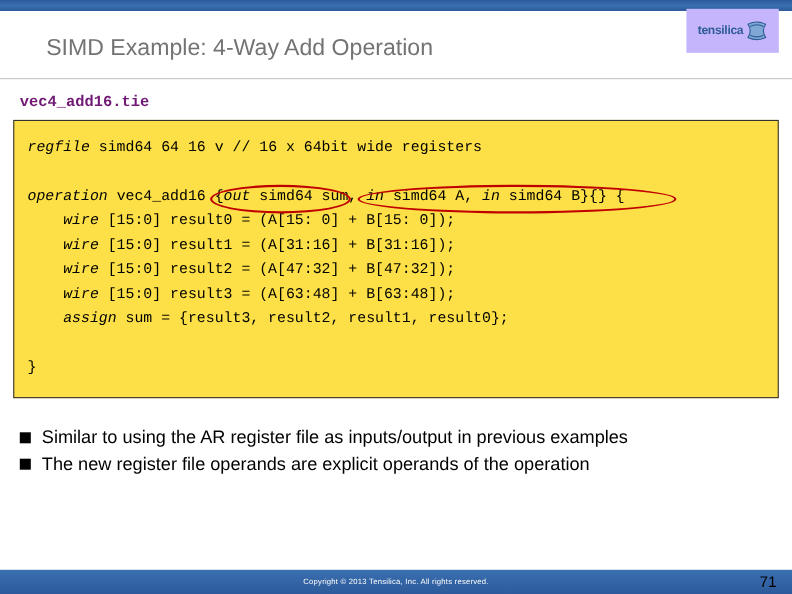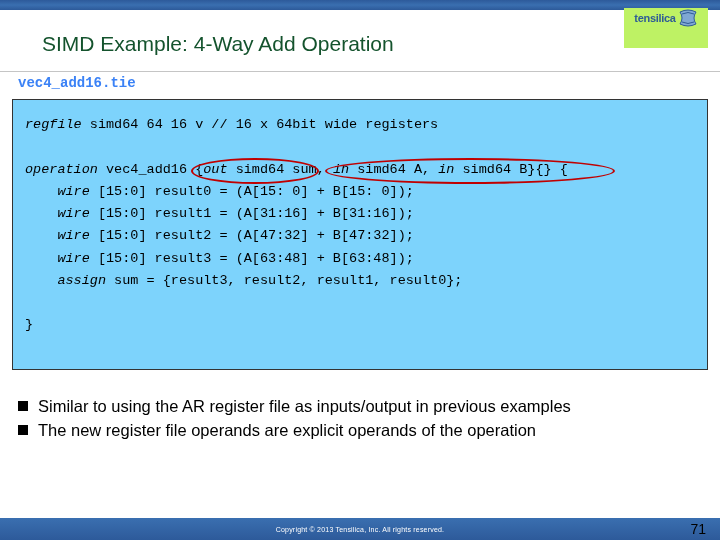--- a/index.html
+++ b/index.html
@@ -19,32 +19,32 @@
   .header-area {
     position: relative;
     height: 62px;
     border-bottom: 1px solid #c5c5c5;
   }
   .title {
     position: absolute;
     left: 42px;
     top: 22px;
     font-size: 21px;
-    color: #14532d;
+    color: #737373;
     font-weight: normal;
   }
   .logo {
     position: absolute;
     right: 12px;
     top: -2px;
     width: 84px;
     height: 40px;
-    background: #bef264;
+    background: #c4b5fd;
     display: flex;
-    align-items: flex-start;
+    align-items: center;
     justify-content: center;
   }
   .logo-inner {
     display: flex;
     align-items: center;
     gap: 2px;
   }
   .logo-text {
     font-size: 11px;
     font-weight: bold;
@@ -54,28 +54,28 @@
   .logo-mark {
     width: 20px;
     height: 20px;
     position: relative;
   }
   .logo-mark svg { display:block; }
   .filename {
     font-family: "Courier New", monospace;
     font-size: 14px;
     font-weight: bold;
-    margin: 3px 0 8px 18px;
-    color: #3b82f6;
+    margin: 13px 0 8px 18px;
+    color: #701a75;
   }
   .code-box {
     margin: 0 12px;
     border: 1px solid #333;
-    background: #7dd3fc;
-    padding: 14px 12px 32px 12px;
+    background: #fde047;
+    padding: 14px 12px 14px 12px;
     font-family: "Courier New", monospace;
     font-size: 13.5px;
     line-height: 1.65;
     color: #000;
     position: relative;
     white-space: pre;
   }
   .code-box .kw { font-style: italic; }
   .code-box .comment { }
   .ellipse {

